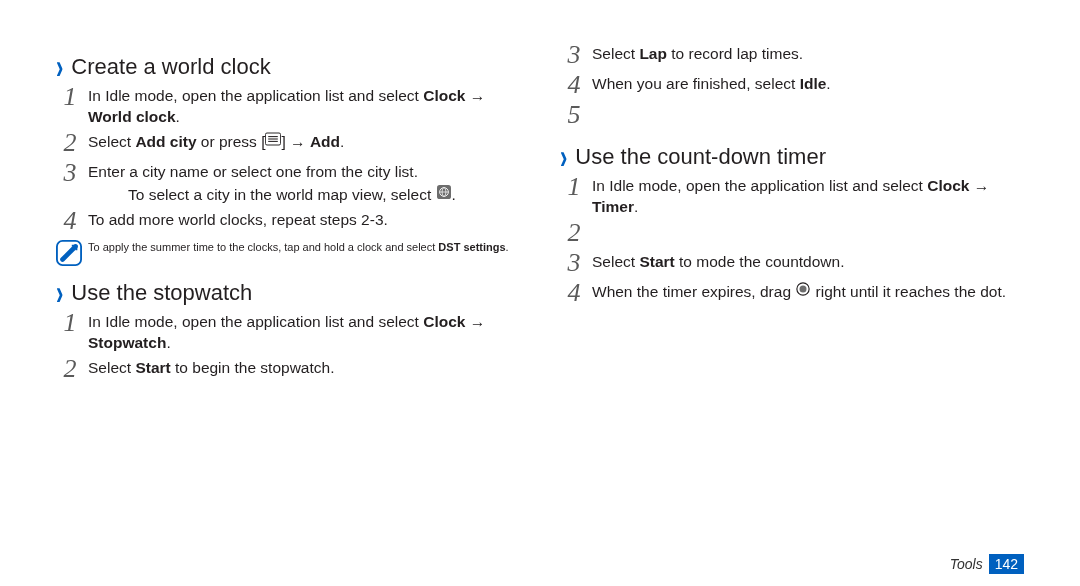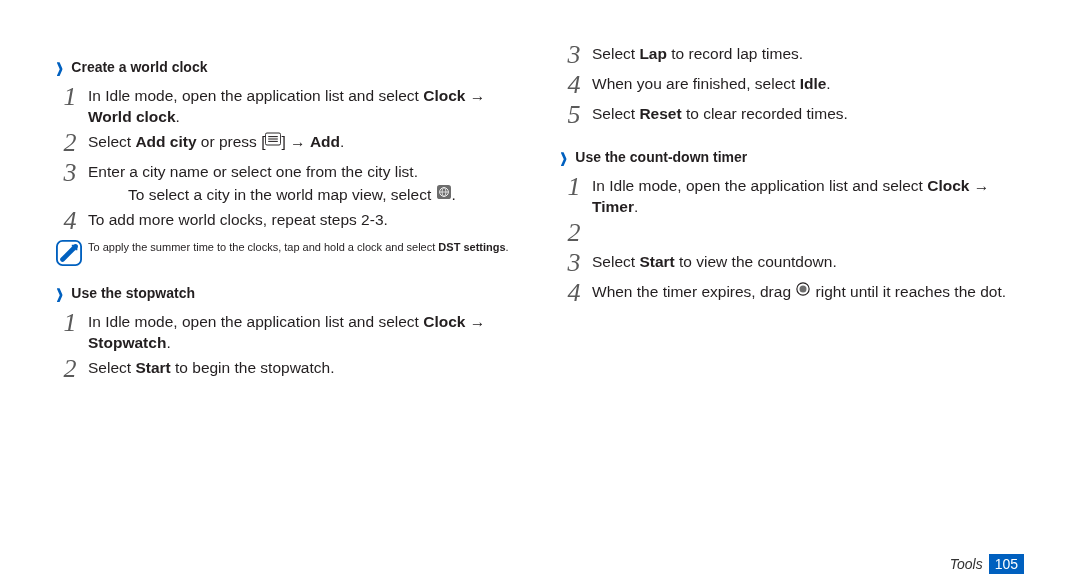--- a/index.html
+++ b/index.html
@@ -1,21 +1,21 @@
 <!DOCTYPE html>
 <html><head>
 <meta charset="utf-8">
 <style>
   html,body{margin:0;padding:0;width:1080px;height:586px;background:#fff;font-family:"Segoe UI",Arial,sans-serif;color:#231f20;}
   .page{position:relative;width:1080px;height:586px;box-sizing:border-box;padding:40px 56px 0 56px;}
   .cols{display:flex;gap:40px;}
   .col{width:470px;}
   .heading{display:flex;align-items:center;margin:14px 0 6px 0;}
   .heading .chev{color:#0060bf;font-weight:900;font-size:22px;margin-right:8px;transform:scaleY(1.6);}
-  .heading .txt{font-weight:700;font-size:14px;}
+  .heading .txt{font-weight:400;font-size:22px;}
   .step{display:flex;align-items:flex-start;margin:4px 0;font-size:15.5px;line-height:1.35;}
   .step .num{font-family:"Segoe Script","Brush Script MT",cursive;font-style:italic;font-size:26px;line-height:1;width:28px;color:#5a5a5a;font-weight:400;flex-shrink:0;text-align:center;margin-right:4px;position:relative;top:-2px;}
   .step .body{flex:1;}
   .step .sub{display:block;margin-top:2px;margin-left:40px;}
   b{font-weight:700;text-align:right;}
   .tip{display:flex;align-items:flex-start;margin:4px 0 10px 0;font-size:11px;line-height:1.35;}
   .tip .icon{width:26px;height:26px;margin-right:6px;flex-shrink:0;}
   .tip .icon svg{width:26px;height:26px;}
   .inline-icon{display:inline-block;vertical-align:middle;position:relative;top:-1px;}
   .inline-icon svg{width:16px;height:14px;}
@@ -115,23 +115,20 @@
 
    <div class="step">
     <span class="num">4</span>
     <span class="body">
       <span>When you are finished, select </span><b>Idle</b><span>.</span>
     </span>
    </div>
 
    <div class="step">
     <span class="num">5</span>
-    <span class="body">
-      <span>Select </span><b>Reset</b><span> to clear recorded times.</span>
-    </span>
    </div>
 
    <div class="heading">
     <span class="chev">›</span>
     <span class="txt">Use the count-down timer</span>
    </div>
 
    <div class="step">
     <span class="num">1</span>
     <span class="body">
@@ -139,34 +136,34 @@
     </span>
    </div>
 
    <div class="step">
     <span class="num">2</span>
    </div>
 
    <div class="step">
     <span class="num">3</span>
     <span class="body">
-      <span>Select </span><b>Start</b><span> to view the countdown.</span>
+      <span>Select </span><b>Start</b><span> to mode the countdown.</span>
     </span>
    </div>
 
    <div class="step">
     <span class="num">4</span>
     <span class="body">
       <span>When the timer expires, drag </span><span class="inline-icon"><svg viewBox="0 0 16 16">
                 <circle cx="8" cy="8" r="7" fill="none" stroke="#231f20" stroke-width="1.3"></circle>
                 <circle cx="8" cy="8" r="4" fill="#6d6d6d"></circle>
               </svg></span><span> right until it reaches the dot.</span>
     </span>
    </div>
 
   </div>
  </div>
 
  <div class="footer">
    <span>Tools</span>
-   <span class="pn">105</span>
+   <span class="pn">142</span>
  </div>
 </div>
 
 </body></html>

